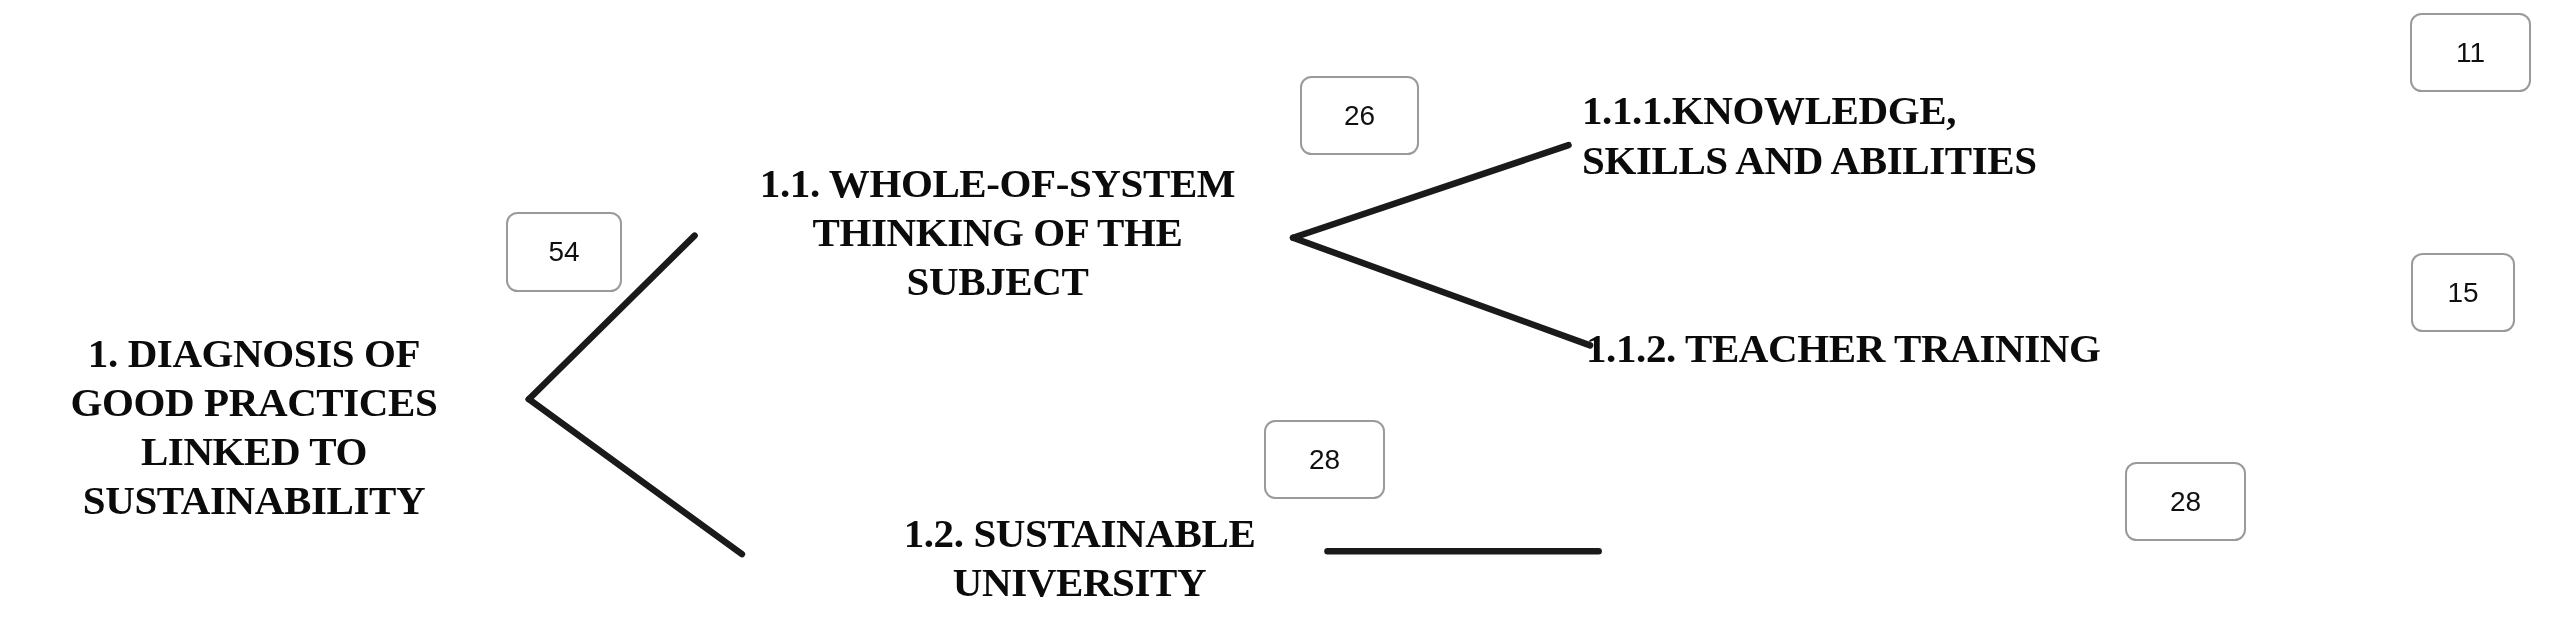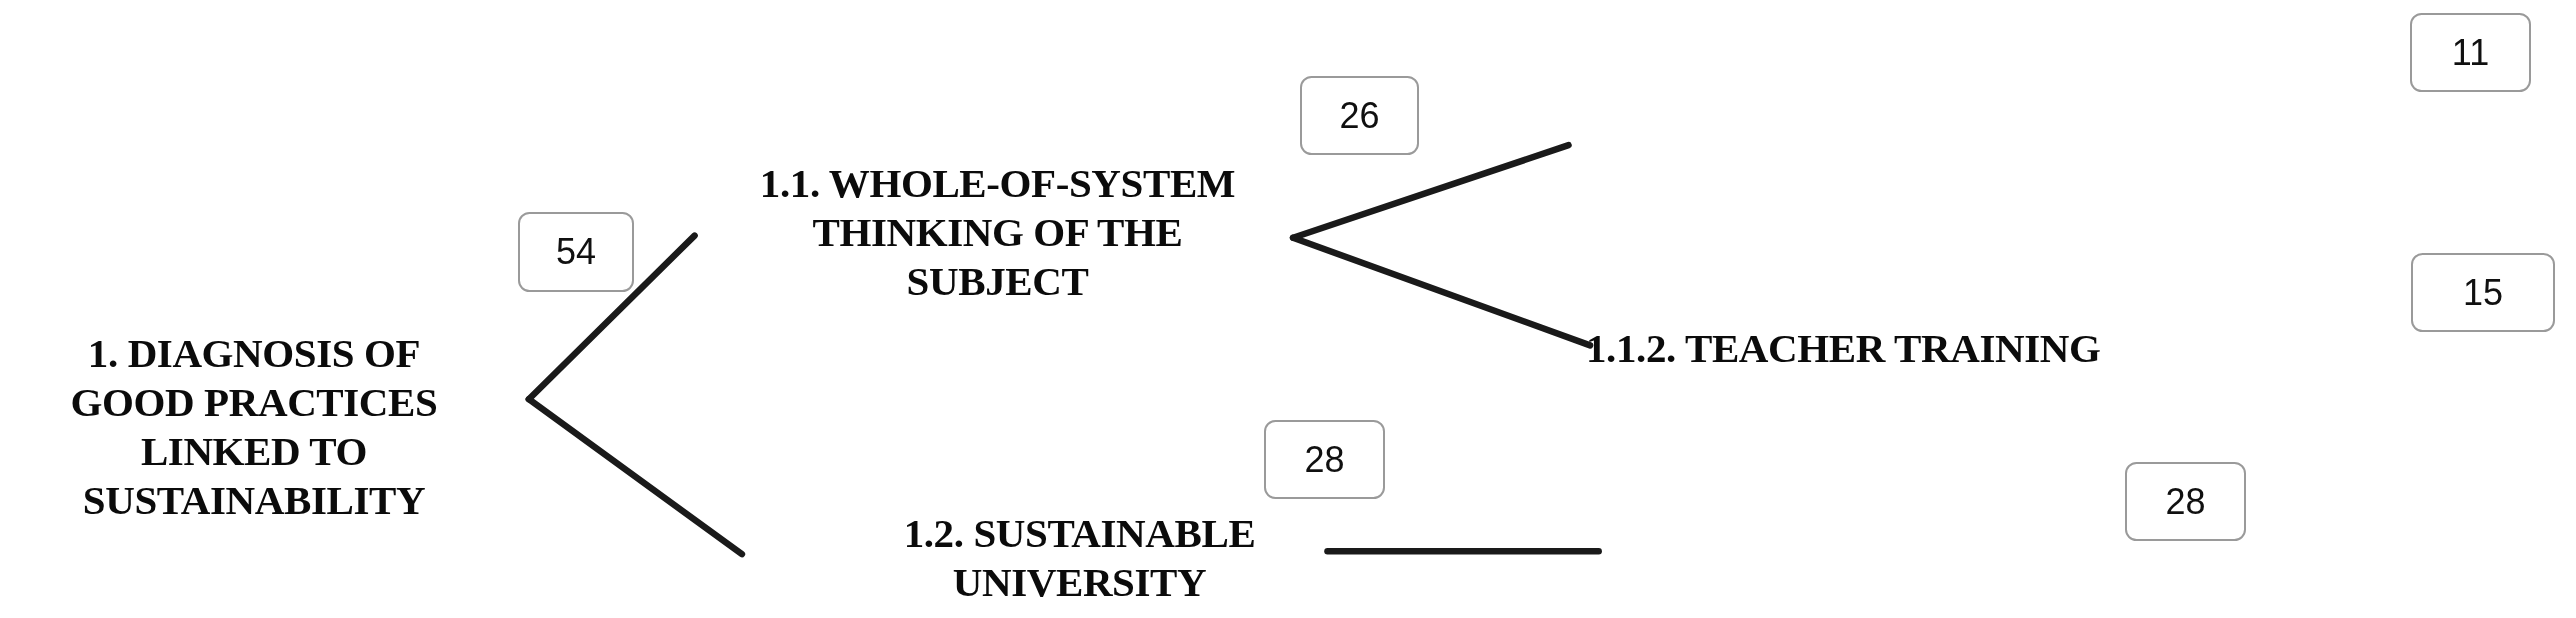--- a/index.html
+++ b/index.html
@@ -82,30 +82,30 @@
   
   .badge {
     position: absolute;
     box-sizing: border-box;
     border: 2.9px solid #9a9a9a;
     border-radius: 11.5px;
     background: #ffffff;
     font-family: "Liberation Sans", "DejaVu Sans", sans-serif;
     font-weight: 400;
     color: #101010;
-    font-size: 36px;
+    font-size: 28px;
     display: flex;
     align-items: center;
     justify-content: center;
     line-height: 1;
   }
-  #badge-54 { left: 506px;  top: 212px; width: 116px; height: 80px; margin-left: 12px; }
+  #badge-54 { left: 506px;  top: 212px; width: 116px; height: 80px; }
   #badge-26 { left: 1300px; top: 76px; width: 119px; height: 79px; }
   #badge-11 { left: 2410px; top: 13px;  width: 121px; height: 79px; }
-  #badge-15 { left: 2411px; top: 253px; width: 144px; height: 79px; }
+  #badge-15 { left: 2411px; top: 253px; width: 104px; height: 79px; }
   #badge-28-a { left: 1264px; top: 420px; width: 121px; height: 79px; }
   #badge-28-b { left: 2125px; top: 462px; width: 121px; height: 79px; }
 </style>
 </head>
 <body>
 
 <div id="canvas">
 
   <svg id="connectors" viewBox="0 0 3590 862" width="2576" height="619" xmlns="http://www.w3.org/2000/svg">
 
@@ -120,20 +120,22 @@
 
   <div class="node center" id="node-root">1. DIAGNOSIS OF
 GOOD PRACTICES
 LINKED TO
 SUSTAINABILITY</div>
 
   <div class="node center" id="node-1-1">1.1. WHOLE-OF-SYSTEM
 THINKING OF THE
 SUBJECT</div>
 
+  <div class="node left" id="node-1-1-1">1.1.1.KNOWLEDGE,
+SKILLS AND ABILITIES</div>
 
   <div class="node left" id="node-1-1-2">1.1.2. TEACHER TRAINING</div>
 
   <div class="node center" id="node-1-2">1.2. SUSTAINABLE
 UNIVERSITY</div>
 
 
   <div class="badge" id="badge-54">54</div>
 
   <div class="badge" id="badge-26">26</div>

